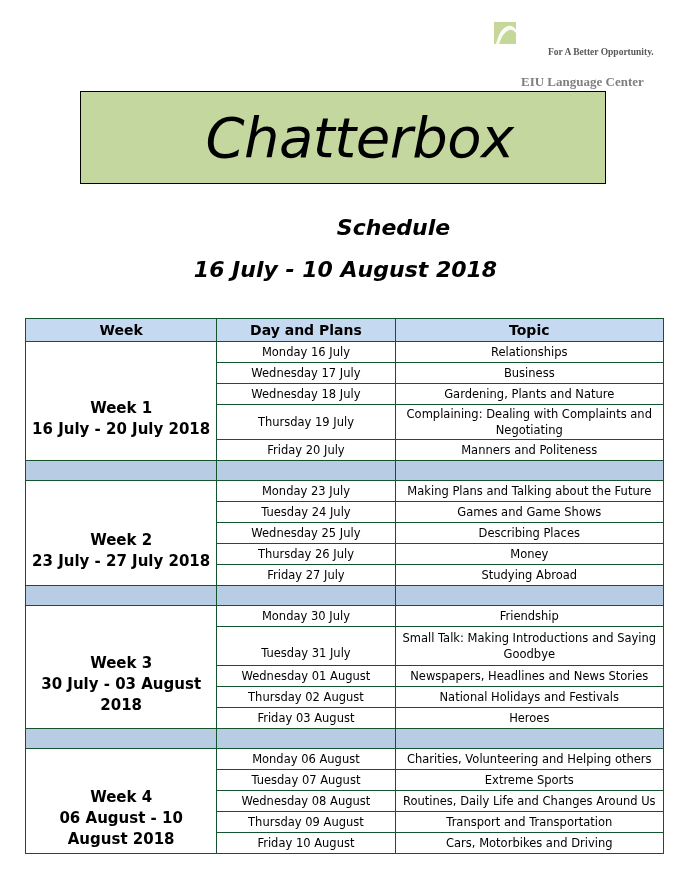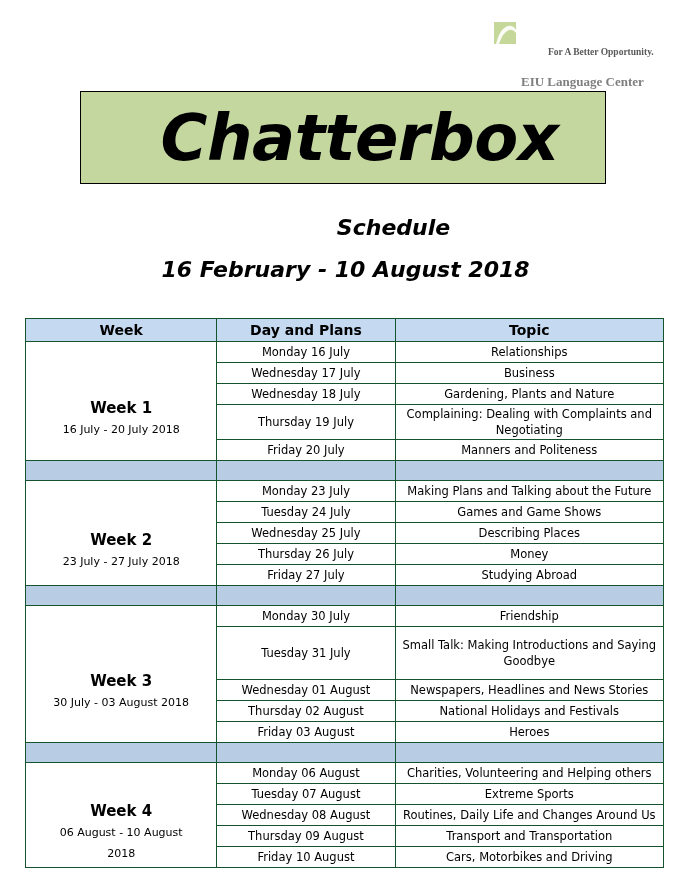--- a/index.html
+++ b/index.html
@@ -8,36 +8,36 @@
     .logo { position: absolute; left: 494px; top: 22px; width: 170px; height: 40px; }
     .logo-mark { position: absolute; left: 0; top: 0; width: 22px; height: 22px; background: #c5d89a; overflow: hidden; }
     .logo-mark svg { display: block; }
     .logo-name { position: absolute; left: 27px; top: 8px; font-family: "Liberation Serif", "DejaVu Serif", serif;
                  font-weight: bold; font-size: 13px; color: #7f7f7f; white-space: nowrap; margin-top: 44px; }
     .logo-tag { position: absolute; left: 54px; top: 25px; font-family: "Liberation Serif", "DejaVu Serif", serif;
                 font-weight: bold; font-size: 9.5px; color: #595959; white-space: nowrap; }
     .title-box { position: absolute; left: 80px; top: 91px; width: 526px; height: 93px;
                  background: #c4d79f; border: 1px solid #000; box-sizing: border-box;
                  display: flex; align-items: center; justify-content: center; }
-    .title-text { font-family: "DejaVu Sans", sans-serif; font-weight: bold; font-style: italic;
-                  font-size: 64px; letter-spacing: -0.5px; margin-left: 33px; }
+    .title-text { font-family: "DejaVu Sans", sans-serif; font-weight: normal; font-style: italic;
+                  font-size: 56px; letter-spacing: -0.5px; margin-left: 33px; }
     .subtitle { position: absolute; left: 0; width: 691px; text-align: center;
                 font-family: "DejaVu Sans", sans-serif; font-weight: bold; font-style: italic; }
     .sub1 { top: 215px; font-size: 22px; padding-left: 48px; }
     .sub2 { top: 257px; font-size: 22px; }
     table.sched { position: absolute; left: 25px; top: 318px; width: 639px; border-collapse: collapse;
                   table-layout: fixed; font-family: "DejaVu Sans", sans-serif; }
     table.sched td, table.sched th { border: 1px solid #14532d; padding: 0; text-align: center; vertical-align: middle; }
     table.sched th { background: #c5d9f1; font-size: 14px; font-weight: bold; height: 22px; }
     table.sched td { font-size: 11.5px; line-height: 16px; }
     .col-week { width: 191px; }
     .col-day { width: 178px; }
     .col-topic { width: 268px; }
     .week-label { font-size: 15px; font-weight: bold; line-height: 22px; display: block; margin-top: 34px; }
-    .week-range { font-size: 11px; font-weight: normal; line-height: 21px; display: block; }
+    .week-range { font-size: 15px; font-weight: bold; line-height: 21px; display: block; }
     tr.spacer td { background: #b8cce4; height: 19px; }
     tr.r td { height: 20px; }
     tr.r2 td { height: 34px; }
     .topic-cell { padding: 0 2px; }
   </style>
 </head>
 <body>
 
 <div class="logo">
   <div class="logo-mark">
@@ -49,21 +49,21 @@
   </div>
   <div class="logo-name">EIU Language Center</div>
   <div class="logo-tag">For A Better Opportunity.</div>
 </div>
 
 <div class="title-box">
   <span class="title-text">Chatterbox</span>
 </div>
 
 <div class="subtitle sub1">Schedule</div>
-<div class="subtitle sub2">16 February - 10 August 2018</div>
+<div class="subtitle sub2">16 July - 10 August 2018</div>
 
 <table class="sched">
   <colgroup>
       <col class="col-week">
       <col class="col-day">
       <col class="col-topic">
     </colgroup>
   <thead>
     <tr>
       <th>Week</th>
@@ -135,21 +135,21 @@
 
     <tr class="r">
       <td rowspan="5">
         <span class="week-label">Week 3</span>
         <span class="week-range">30 July - 03 August 2018</span>
       </td>
       <td>Monday 30 July</td>
       <td class="topic-cell">Friendship</td>
     </tr>
     <tr class="r2">
-      <td style="vertical-align:bottom;padding-bottom:18px">Tuesday 31 July</td>
+      <td style="vertical-align:bottom;padding-bottom:4px">Tuesday 31 July</td>
       <td class="topic-cell">Small Talk: Making Introductions and Saying Goodbye</td>
     </tr>
     <tr class="r">
       <td>Wednesday 01 August</td>
       <td class="topic-cell">Newspapers, Headlines and News Stories</td>
     </tr>
     <tr class="r">
       <td>Thursday 02 August</td>
       <td class="topic-cell">National Holidays and Festivals</td>
     </tr>

